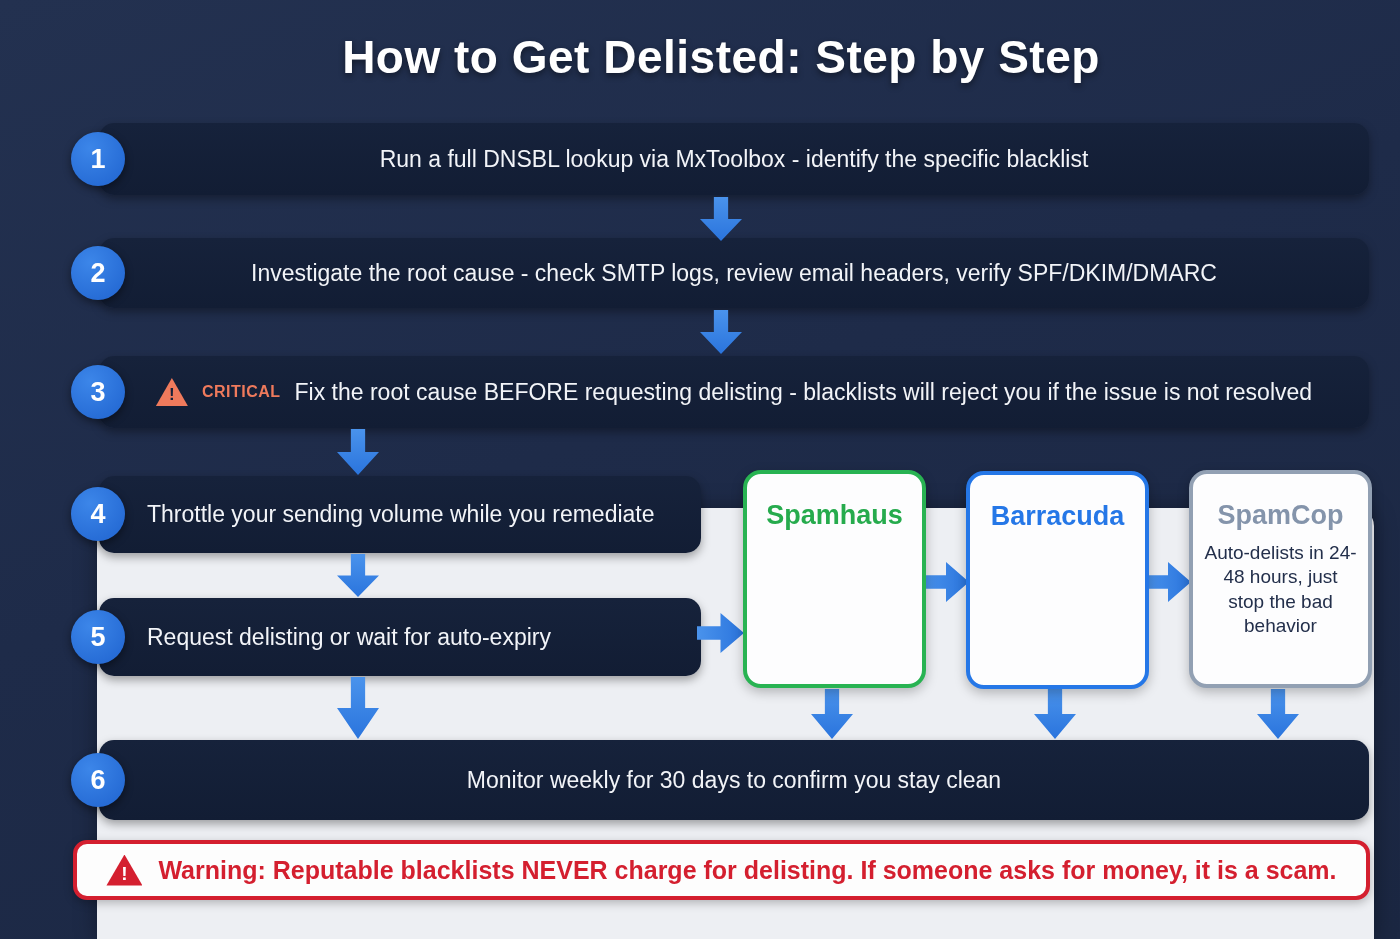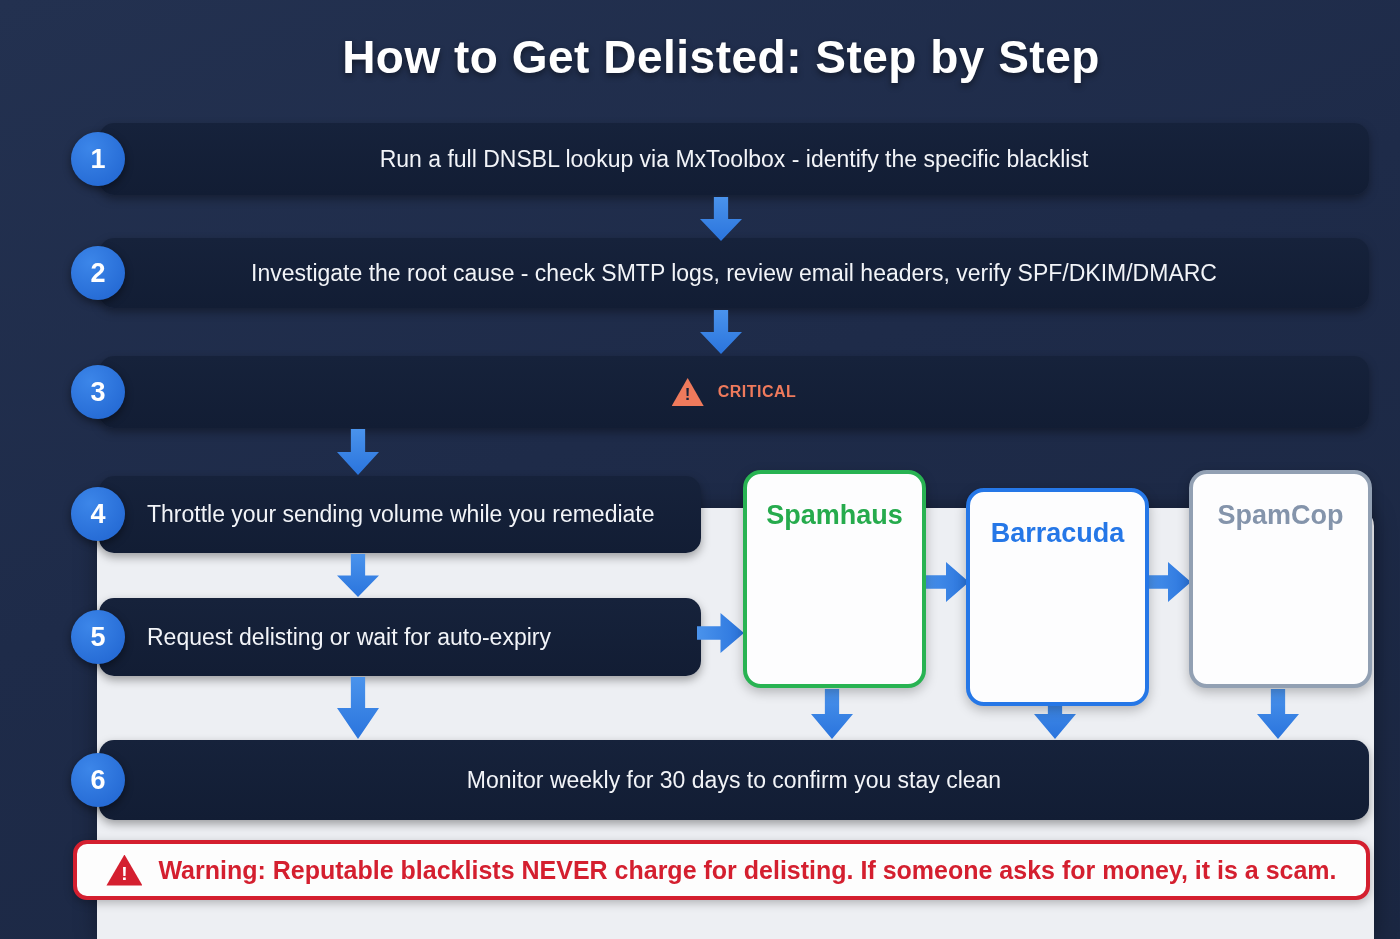--- a/index.html
+++ b/index.html
@@ -77,21 +77,21 @@
     width:183px;height:218px;background:#fdfdfe;border-radius:18px;
     box-sizing:border-box;border:4px solid;z-index:4;
     display:flex;flex-direction:column;align-items:center;
     padding:26px 10px 0 10px;text-align:center;
     box-shadow:0 4px 12px rgba(0,0,0,.25);
   }
   .card .ctitle{font-size:27px;font-weight:bold;margin-bottom:10px;text-align:right;}
   .card .cdesc{font-size:19px;line-height:1.28;color:#232f4b;}
   .card-spamhaus{left:722px;top:470px;border-color:#28b352;}
   .card-spamhaus .ctitle{color:#26ab4d;}
-  .card-barracuda{left:945px;top:488px;border-color:#2577e7;gap:23px;}
+  .card-barracuda{left:945px;top:471px;border-color:#2577e7;gap:23px;}
   .card-barracuda .ctitle{color:#2577e7;}
   .card-spamcop{left:1168px;top:470px;border-color:#92a0b3;}
   .card-spamcop .ctitle{color:#8494ab;}
 
   
   .tri{
     position:relative;display:inline-block;
     clip-path:polygon(50% 0,100% 100%,0 100%);
   }
   .tri span{
@@ -125,20 +125,21 @@
   <span>Run a full DNSBL lookup via MxToolbox - identify the specific blacklist</span>
 </div>
 <div class="abs bar bar2 center">
   <span>Investigate the root cause - check SMTP logs, review email headers, verify SPF/DKIM/DMARC</span>
 </div>
 <div class="abs bar bar3 center">
   <span class="tri tri-critical">
       <span>!</span>
     </span>
   <span class="critical-label">CRITICAL</span>
+  <span>Fix the root cause BEFORE requesting delisting - blacklists will reject you if the issue is not resolved</span>
 </div>
 <div class="abs bar bar4 left">
   <span>Throttle your sending volume while you remediate</span>
 </div>
 <div class="abs bar bar5 left">
   <span>Request delisting or wait for auto-expiry</span>
 </div>
 <div class="abs bar bar6 center">
   <span>Monitor weekly for 30 days to confirm you stay clean</span>
 </div>
@@ -175,20 +176,21 @@
 <div class="abs arrow-right hbs"></div>
 
 <div class="abs card card-spamhaus">
   <div class="ctitle">Spamhaus</div>
 </div>
 <div class="abs card card-barracuda">
   <div class="ctitle">Barracuda</div>
 </div>
 <div class="abs card card-spamcop">
   <div class="ctitle">SpamCop</div>
+  <div class="cdesc">Auto-delists in 24-48 hours, just stop the bad behavior</div>
 </div>
 
 <div class="abs warnbox">
   <span class="tri tri-warning">
       <span>!</span>
     </span>
   <span class="warntext">Warning: Reputable blacklists NEVER charge for delisting. If someone asks for money, it is a scam.</span>
 </div>
 
 </body></html>

